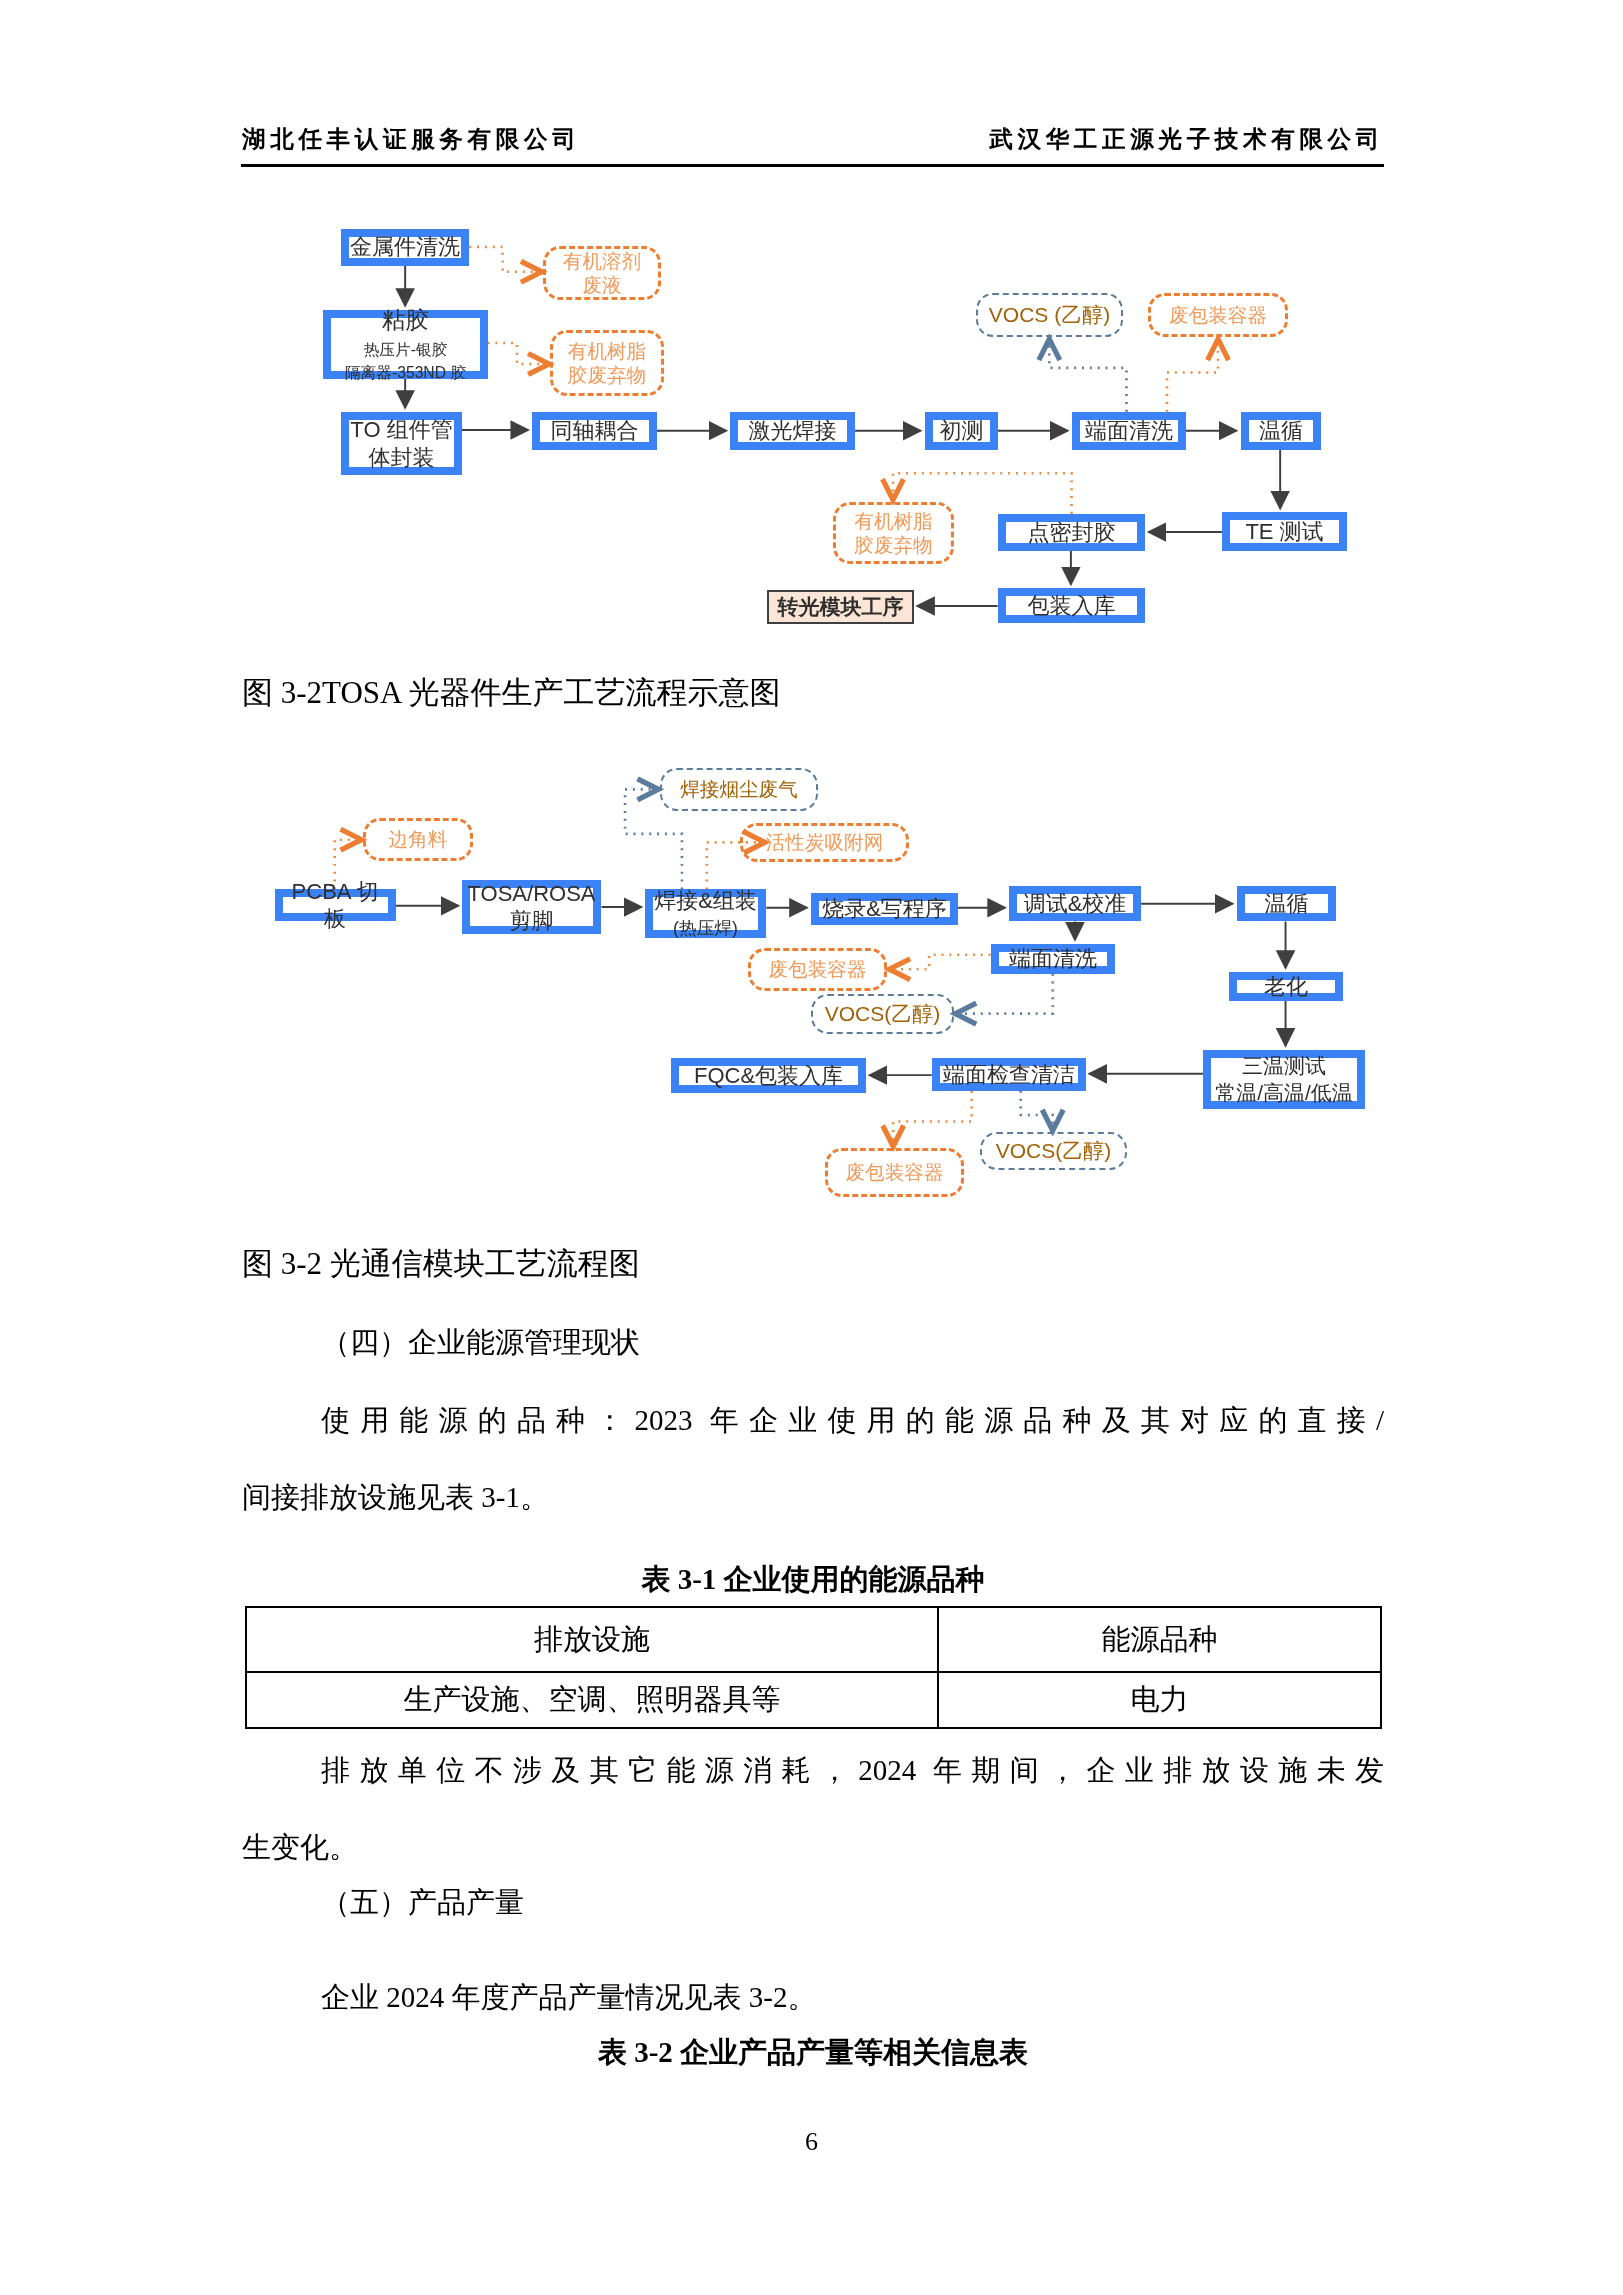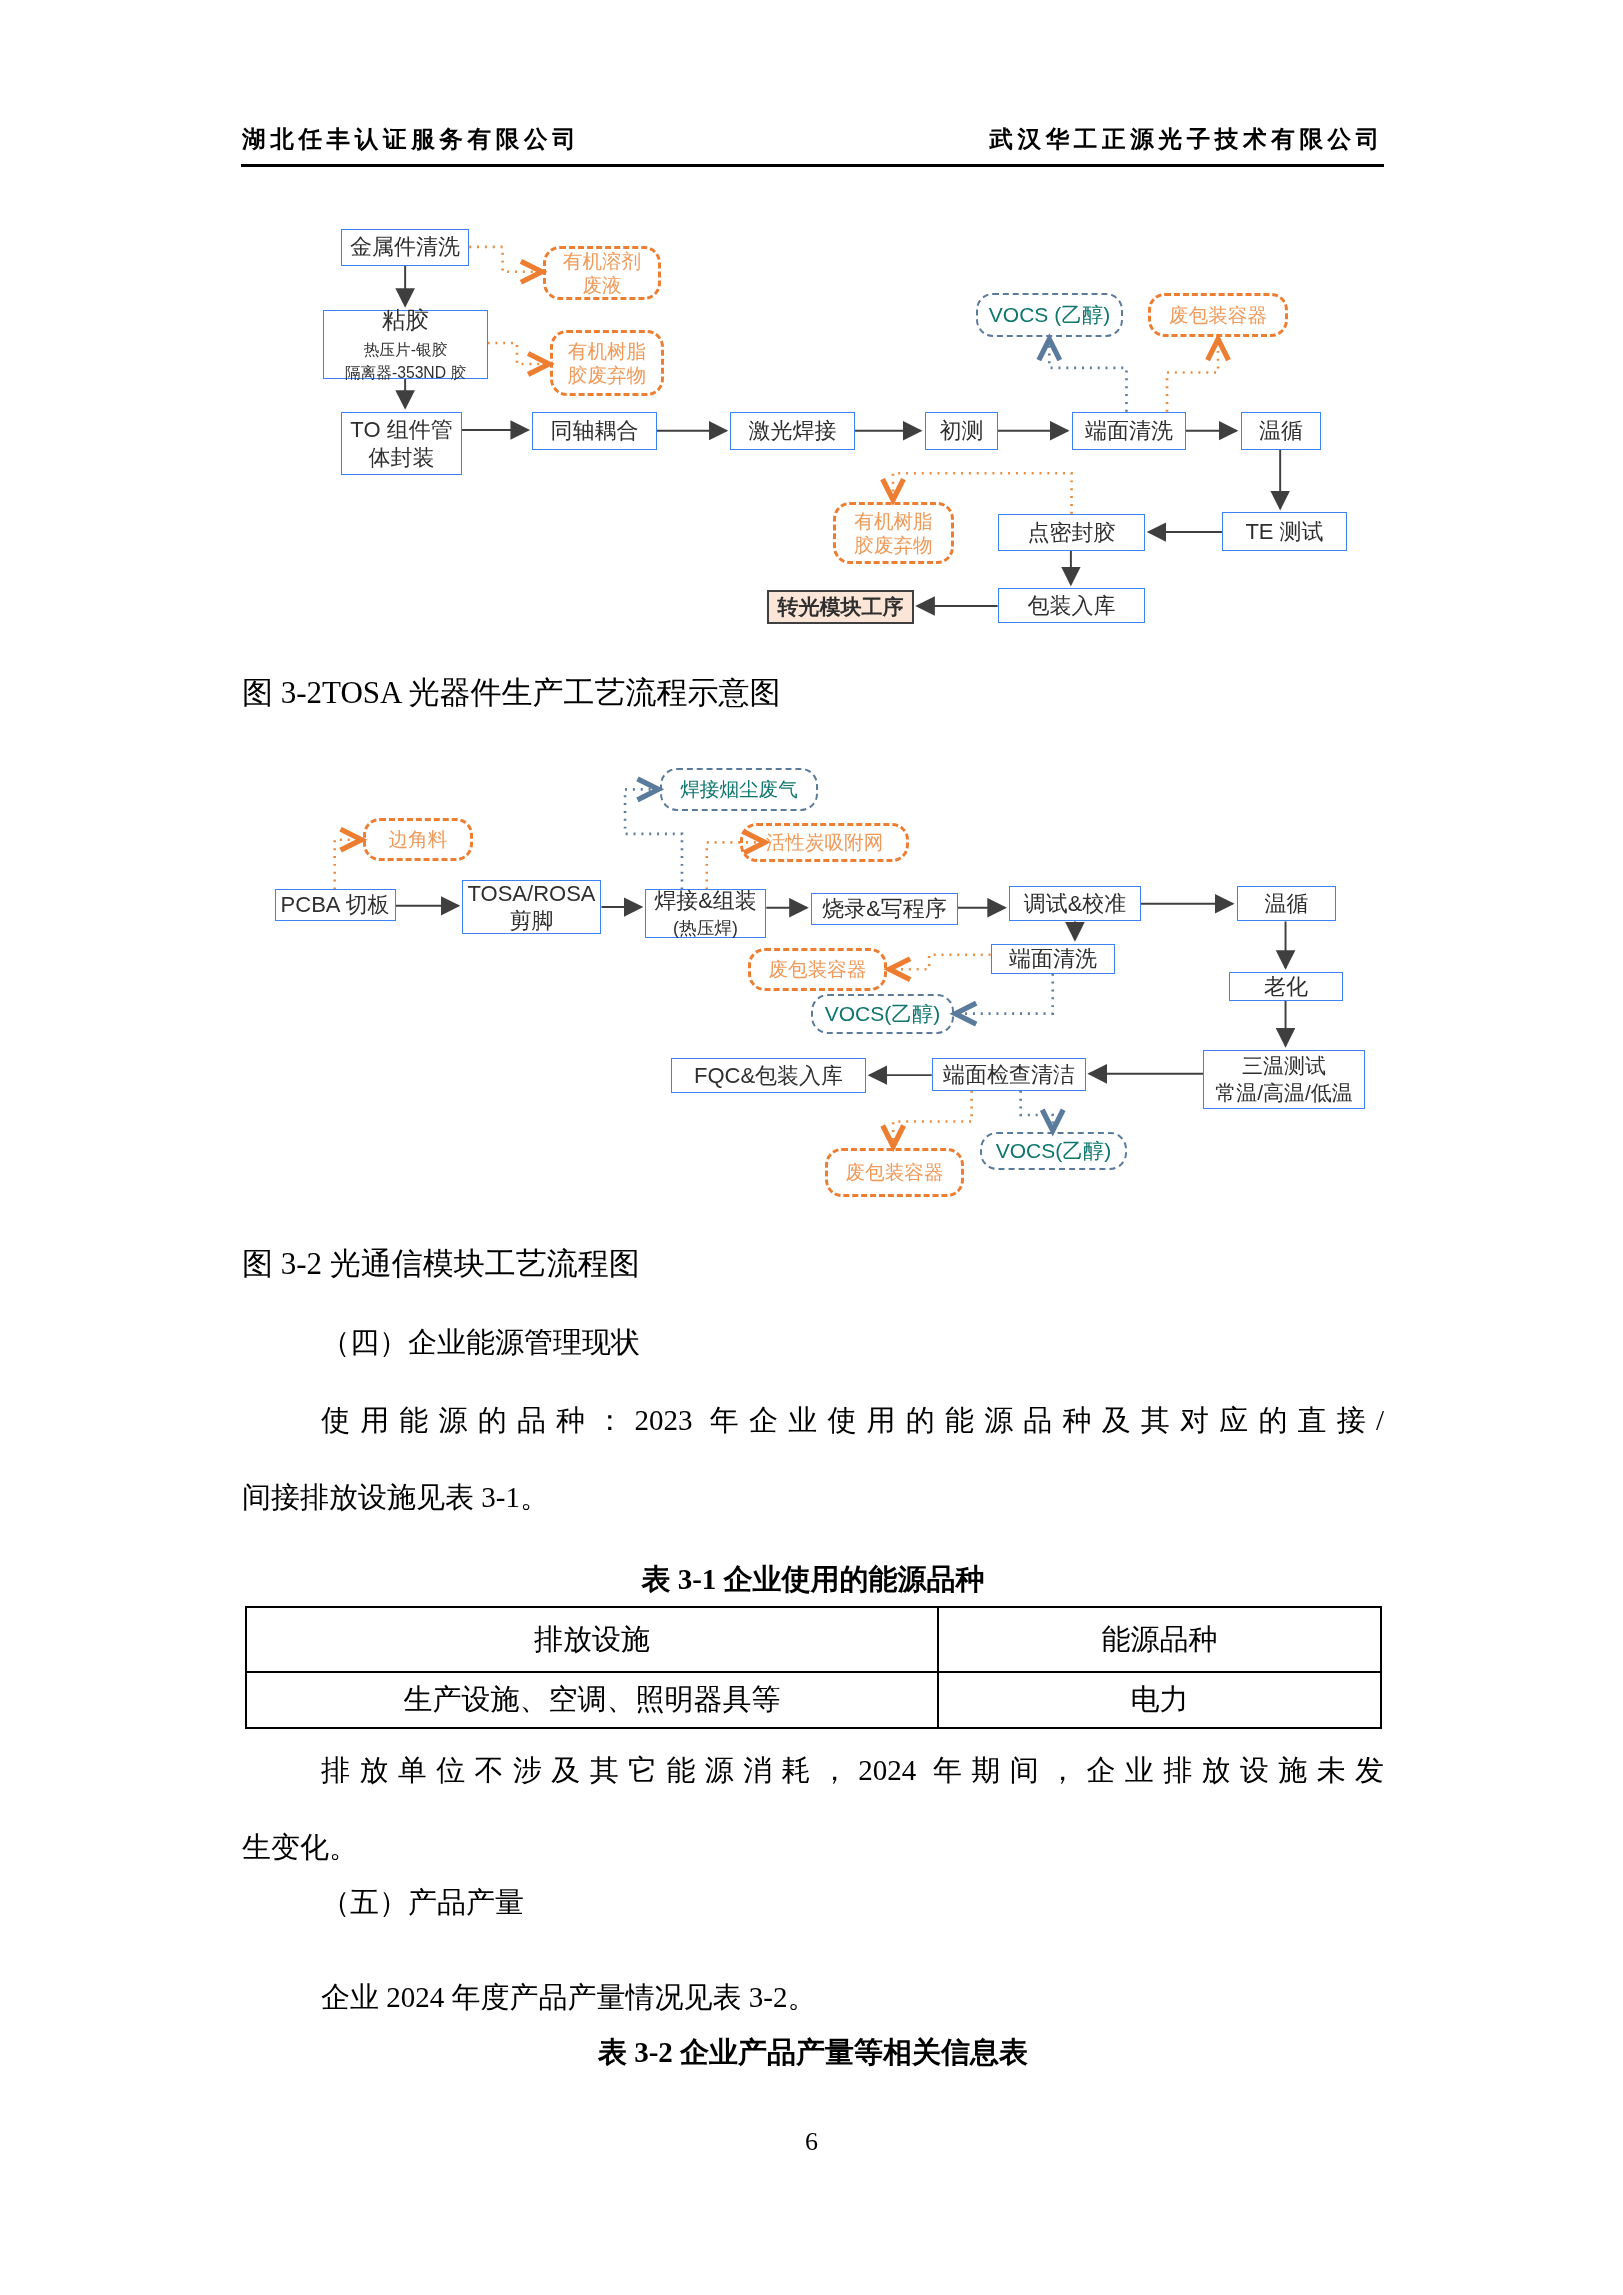--- a/index.html
+++ b/index.html
@@ -12,24 +12,24 @@
   .hdr-left{left:242px;}
   .hdr-right{right:239px;}
   .hdr-rule{position:absolute;left:241px;top:164px;width:1143px;height:3.3px;background:#000;}
 
   
   .fc{position:absolute;font-family:"Liberation Sans","DejaVu Sans",sans-serif;}
   .fc svg{position:absolute;left:0;top:0;}
   .node{position:absolute;display:flex;flex-direction:column;align-items:center;justify-content:center;
         box-sizing:border-box;text-align:center;background:#fff;color:#2f2f2f;
         white-space:pre-line;line-height:1.25;}
-  .solid{border:1px solid #3b82f6;}
+  .solid{border:8px solid #3b82f6;}
   .fillbox{border:2px solid #3f3f3f;background:#FBE5D6;}
   .orange{border:3.3px dashed #ED7D31;border-radius:17px;color:#F09A5A;background:transparent;}
-  .blue{border:2px dashed #5B7B9C;border-radius:17px;color:#0f766e;background:transparent;}
+  .blue{border:2px dashed #5B7B9C;border-radius:17px;color:#a16207;background:transparent;}
   .sub{font-size:15.7px;margin-top:3.9px;}
   .sub2{font-size:17.7px;margin-top:2.6px;}
 
   .wire-s{stroke:#3f3f3f;stroke-width:3;fill:none;}
   .wire-o{stroke:#ED8A3C;stroke-width:4;fill:none;stroke-dasharray:3 9;}
   .wire-b{stroke:#5B7B9C;stroke-width:4;fill:none;stroke-dasharray:3 9;}
 
   
   .caption{position:absolute;left:242px;width:1142px;text-align:left;font-size:31px;white-space:nowrap;}
   .tbl-title{position:absolute;left:242px;width:1142px;text-align:center;font-size:29px;font-weight:bold;white-space:nowrap;}

